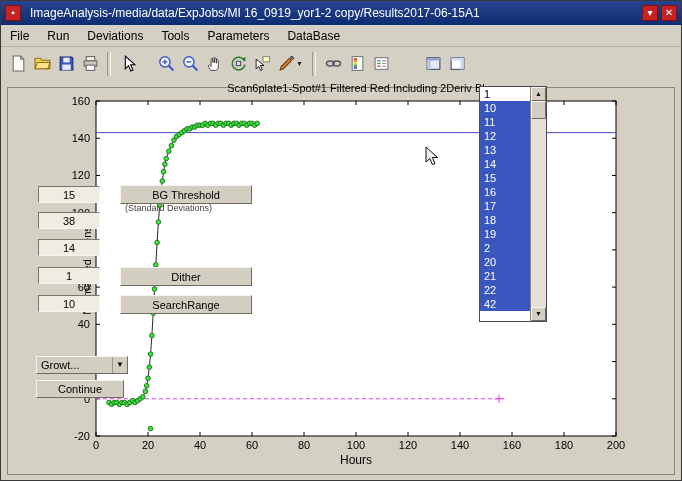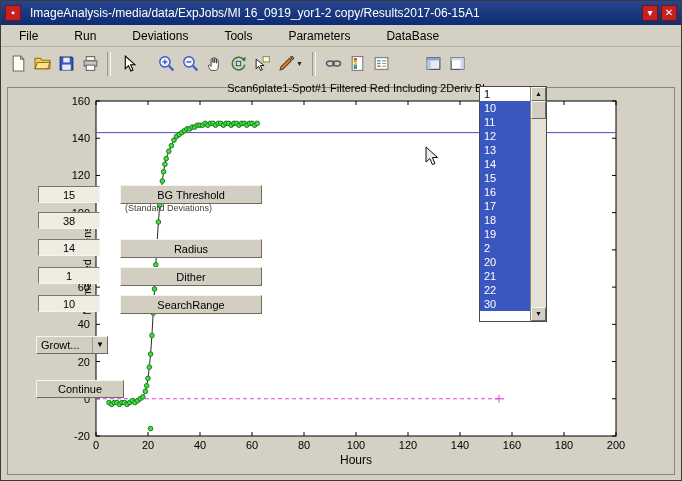--- a/index.html
+++ b/index.html
@@ -5,44 +5,44 @@
   html,body{margin:0;padding:0;background:#777;font-family:"Liberation Sans",sans-serif;}
   .window{position:relative;width:682px;height:481px;background:#d4d0c4;border:1px solid #3a3a3a;box-sizing:border-box;overflow:hidden;}
 
   
   .titlebar{position:absolute;left:0;top:0;width:100%;height:24px;background:linear-gradient(#27448e,#0e2c72);display:flex;align-items:center;box-sizing:border-box;padding:0 4px;gap:3px;}
   .wbtn{width:16px;height:16px;background:#c62222;border:1px solid #7d1010;color:#fff;font-size:10px;line-height:14px;text-align:center;box-sizing:border-box;flex:0 0 auto;}
   .title-text{flex:1;color:#fff;font-size:12px;padding-left:6px;white-space:nowrap;overflow:hidden;}
 
   
   .menubar{position:absolute;left:0;top:24px;width:100%;height:21px;background:#d4d0c4;display:flex;align-items:center;border-bottom:1px solid #b6b2a4;}
-  .menu-item{font-size:12px;color:#000;padding:2px 18px;}
+  .menu-item{font-size:12px;color:#000;padding:2px 9px;}
 
   
   .toolbar{position:absolute;left:0;top:46px;width:100%;height:33px;background:#d4d0c4;display:flex;align-items:center;padding-left:5px;box-sizing:border-box;}
   .tool{width:24px;height:24px;display:flex;align-items:center;justify-content:center;flex:0 0 auto;}
   .tool svg{width:17px;height:17px;}
   .tool-wide{width:33px;gap:1px;}
   .caret{font-size:7px;color:#222;}
   .sep{width:2px;height:24px;margin:0 5px;border-left:1px solid #9a968a;border-right:1px solid #f6f4ee;flex:0 0 auto;}
   .gap{width:14px;flex:0 0 auto;}
 
   
   .figure-frame{position:absolute;left:6px;top:86px;width:668px;height:388px;border:1px solid #8a8678;background:#d4d0c4;box-sizing:border-box;}
   #plot-svg{position:absolute;left:0;top:0;width:682px;height:481px;z-index:2;}
   #plot-svg text.tick{font-family:"Liberation Sans",sans-serif;font-size:11px;fill:#000;}
   .plot-title{position:absolute;left:95px;top:81px;width:520px;text-align:center;font-size:11px;color:#000;z-index:2;white-space:nowrap;}
   .xlabel{position:absolute;left:95px;top:452px;width:520px;text-align:center;font-size:12px;color:#000;z-index:2;}
   .ylabel{position:absolute;left:24px;top:258px;width:124px;text-align:center;font-size:11px;color:#000;transform:rotate(-90deg);z-index:2;white-space:nowrap;}
 
   
   .edit{position:absolute;left:37px;width:60px;height:15px;border:1px solid;border-color:#7a766b #f6f4ee #f6f4ee #7a766b;background:#efece2;font-size:11px;text-align:center;z-index:3;padding:0;font-family:"Liberation Sans",sans-serif;color:#000;}
-  .ctl-btn{position:absolute;left:119px;width:142px;height:19px;background:#d2cec2;border:1px solid;border-color:#f6f4ee #6e6a5e #6e6a5e #f6f4ee;font-size:11px;color:#000;display:flex;align-items:center;justify-content:center;z-index:4;font-family:"Liberation Sans",sans-serif;white-space:nowrap;}
+  .ctl-btn{position:absolute;left:119px;width:132px;height:19px;background:#d2cec2;border:1px solid;border-color:#f6f4ee #6e6a5e #6e6a5e #f6f4ee;font-size:11px;color:#000;display:flex;align-items:center;justify-content:center;z-index:4;font-family:"Liberation Sans",sans-serif;white-space:nowrap;}
   .note{position:absolute;left:124px;top:202px;max-width:132px;font-size:9px;color:#454237;z-index:3;white-space:nowrap;overflow:hidden;}
-  .popup{position:absolute;left:35px;top:335px;width:72px;height:18px;background:#d2cec2;border:1px solid;border-color:#f6f4ee #6e6a5e #6e6a5e #f6f4ee;display:flex;align-items:flex-end;z-index:4;box-sizing:border-box;}
+  .popup{position:absolute;left:35px;top:355px;width:92px;height:18px;background:#d2cec2;border:1px solid;border-color:#f6f4ee #6e6a5e #6e6a5e #f6f4ee;display:flex;align-items:flex-end;z-index:4;box-sizing:border-box;}
   .popup-label{flex:1;font-size:11px;line-height:16px;padding-left:4px;white-space:nowrap;overflow:hidden;}
   .popup-arrow{width:14px;border-left:1px solid #9a968a;background:#d2cec2;font-size:8px;line-height:16px;text-align:center;}
   .continue-btn{position:absolute;left:35px;top:379px;width:88px;height:18px;background:#d2cec2;border:1px solid;border-color:#f6f4ee #6e6a5e #6e6a5e #f6f4ee;font-size:11px;color:#000;display:flex;align-items:center;justify-content:center;z-index:4;font-family:"Liberation Sans",sans-serif;}
 
   
   .dropdown{position:absolute;left:478px;top:85px;width:68px;height:236px;background:#fff;border:1px solid #4a4a4a;z-index:6;display:flex;box-sizing:border-box;}
   .dd-items{flex:1;overflow:hidden;}
   .dd-item{height:14px;line-height:14px;font-size:11px;padding-left:4px;color:#000;background:#fff;white-space:nowrap;}
   .dd-item.hl{background:#3a57c0;color:#fff;}
   .dd-scroll{width:15px;background:#e4e1d6;border-left:1px solid #8a8678;display:flex;flex-direction:column;flex:0 0 auto;}
@@ -333,21 +333,20 @@
   <div class="xlabel">Hours</div>
   <div class="ylabel">Normalized Intensity</div>
 
   <input class="edit" style="top: 185px;" value="15">
   <button class="ctl-btn" style="top:184px">BG Threshold</button>
   <div class="note">(Standard Deviations)</div>
 
   <input class="edit" style="top: 211px;" value="38">
 
   <input class="edit" style="top: 238px;" value="14">
-  <button class="ctl-btn" style="top:238px">Radius</button>
 
   <input class="edit" style="top: 266px;" value="1">
   <button class="ctl-btn" style="top:266px">Dither</button>
 
   <input class="edit" style="top: 294px;" value="10">
   <button class="ctl-btn" style="top:294px">SearchRange</button>
 
   <div class="popup">
     <span class="popup-label">Growt...</span>
     <span class="popup-arrow">▼</span>
@@ -364,21 +363,21 @@
         <div class="dd-item hl">14</div>
         <div class="dd-item hl">15</div>
         <div class="dd-item hl">16</div>
         <div class="dd-item hl">17</div>
         <div class="dd-item hl">18</div>
         <div class="dd-item hl">19</div>
         <div class="dd-item hl">2</div>
         <div class="dd-item hl">20</div>
         <div class="dd-item hl">21</div>
         <div class="dd-item hl">22</div>
-        <div class="dd-item hl">30</div>
+        <div class="dd-item hl">42</div>
       </div>
     <div class="dd-scroll">
       <div class="dd-arrow">▲</div>
       <div class="dd-thumb"></div>
       <div class="dd-track"></div>
       <div class="dd-arrow">▼</div>
     </div>
   </div>
 
   <svg class="mouse-cursor" width="14" height="20" viewBox="0 0 14 20">

